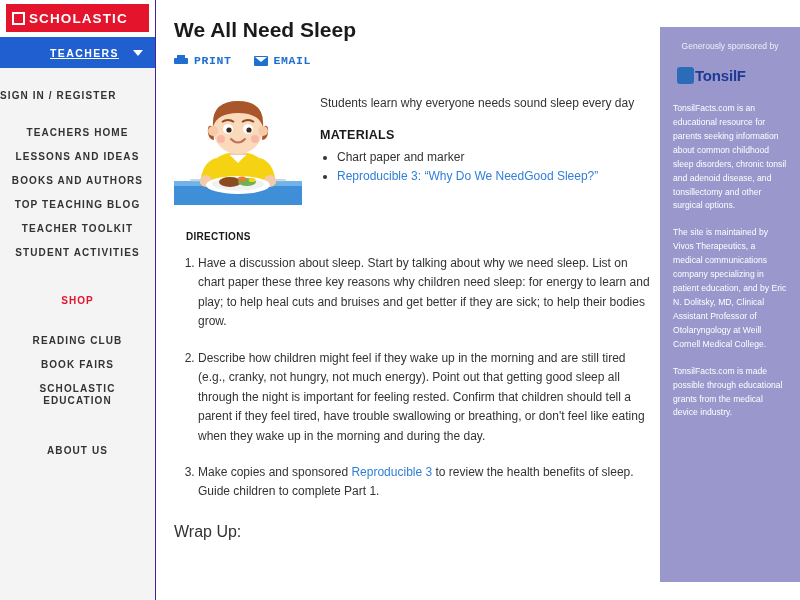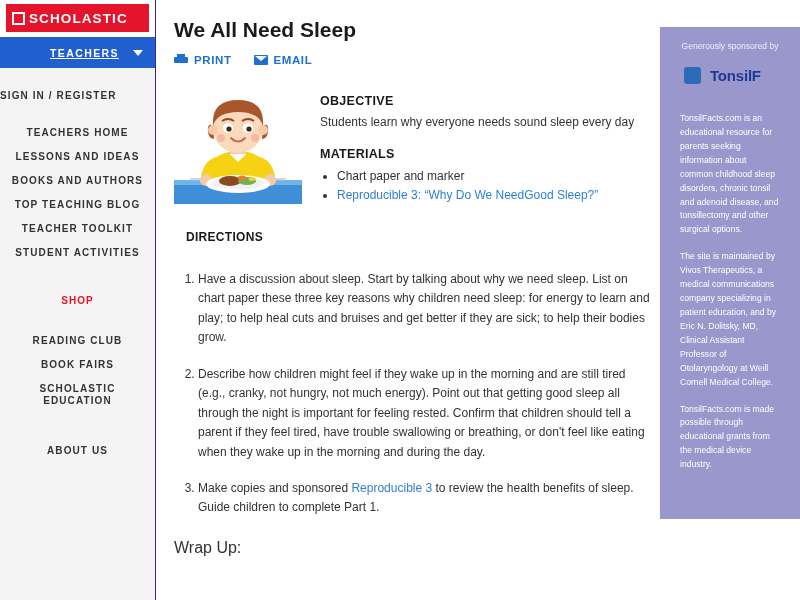--- a/index.html
+++ b/index.html
@@ -117,20 +117,21 @@
     font-size: 21px;
     color: #1a1a1a;
     margin: 0 0 12px 0;
     font-weight: bold;
   }
   .actions {
     display: flex;
     align-items: center;
     gap: 22px;
     margin-bottom: 22px;
+    font-family: Liberation Mono, monospace;
   }
   .action {
     display: flex;
     align-items: center;
     gap: 6px;
     color: #1f6fd0;
     font-size: 11.5px;
     font-weight: bold;
     letter-spacing: .6px;
     cursor: pointer;
@@ -208,24 +209,24 @@
     line-height: 1.5;
   }
   ul.materials li { margin-bottom: 1px; }
   a.link {
     color: #2f7fd8;
     text-decoration: none;
     cursor: pointer;
   }
 
   h2.directions {
-    font-size: 12px;
+    font-size: 10px;
     font-weight: bold;
     color: #1a1a1a;
-    margin: 24px 0 26px 0;
+    margin: 24px 0 12px 0;
     letter-spacing: .3px;
     padding-left: 12px;
   }
   ol.steps {
     margin: 0;
     padding-left: 24px;
     font-size: 12px;
     color: #333333;
     line-height: 1.62;
     max-width: 480px;
@@ -244,38 +245,38 @@
     line-height: 1.62;
     margin: 0;
     max-width: 480px;
   }
 
   
   .ad {
     position: absolute;
     right: 0; top: 27px;
     width: 140px;
-    height: 492px;
+    height: 555px;
     background: #9a97cd;
     color: #ffffff;
-    padding: 14px 20px;
+    padding: 14px 13px;
     overflow: hidden;
   }
   .ad-sponsor {
     font-size: 8.5px;
     text-align: center;
     color: #f0eff8;
     margin-bottom: 16px;
     white-space: nowrap;
   }
   .ad-brand {
     display: flex;
     align-items: center;
-    gap: 9px;
-    margin: 0 0 28px 4px;
+    gap: 1px;
+    margin: 0 0 18px 4px;
     white-space: nowrap;
   }
   .ad-brand-mark {
     width: 17px; height: 17px;
     background: #2b6cb8;
     border-radius: 3px;
     flex: 0 0 auto;
   }
   .ad-brand-text {
     font-size: 15px;
@@ -395,21 +396,20 @@
           <ellipse cx="73" cy="93" rx="9" ry="4" fill="#6fb152"></ellipse>
           <ellipse cx="68" cy="90" rx="4" ry="2.4" fill="#f07a2a"></ellipse>
           <ellipse cx="78" cy="91" rx="3.4" ry="2" fill="#f5d313"></ellipse>
 
           <rect x="16" y="90" width="12" height="2.2" rx="1" fill="#cfd6dd"></rect>
           <rect x="100" y="90" width="12" height="2.2" rx="1" fill="#cfd6dd"></rect>
         </svg>
       </div>
 
       <div class="info-col">
-        <h2 class="sec">OBJECTIVE</h2>
         <p class="sec-text">Students learn why everyone needs sound sleep every day</p>
 
         <h2 class="sec">MATERIALS</h2>
         <ul class="materials">
           <li><span>Chart paper and marker</span></li>
           <li><a class="link">Reproducible 3: “Why Do We NeedGood Sleep?”</a></li>
         </ul>
       </div>
     </div>
 

